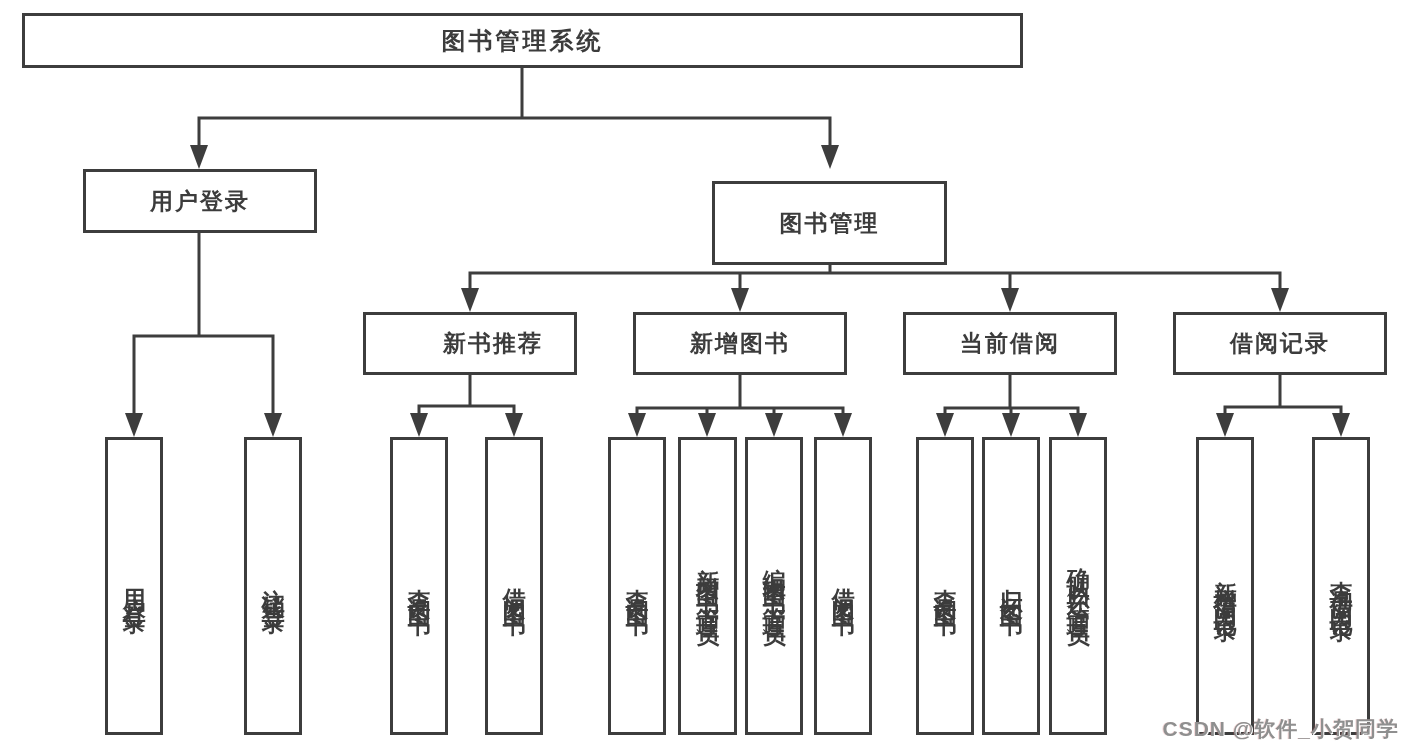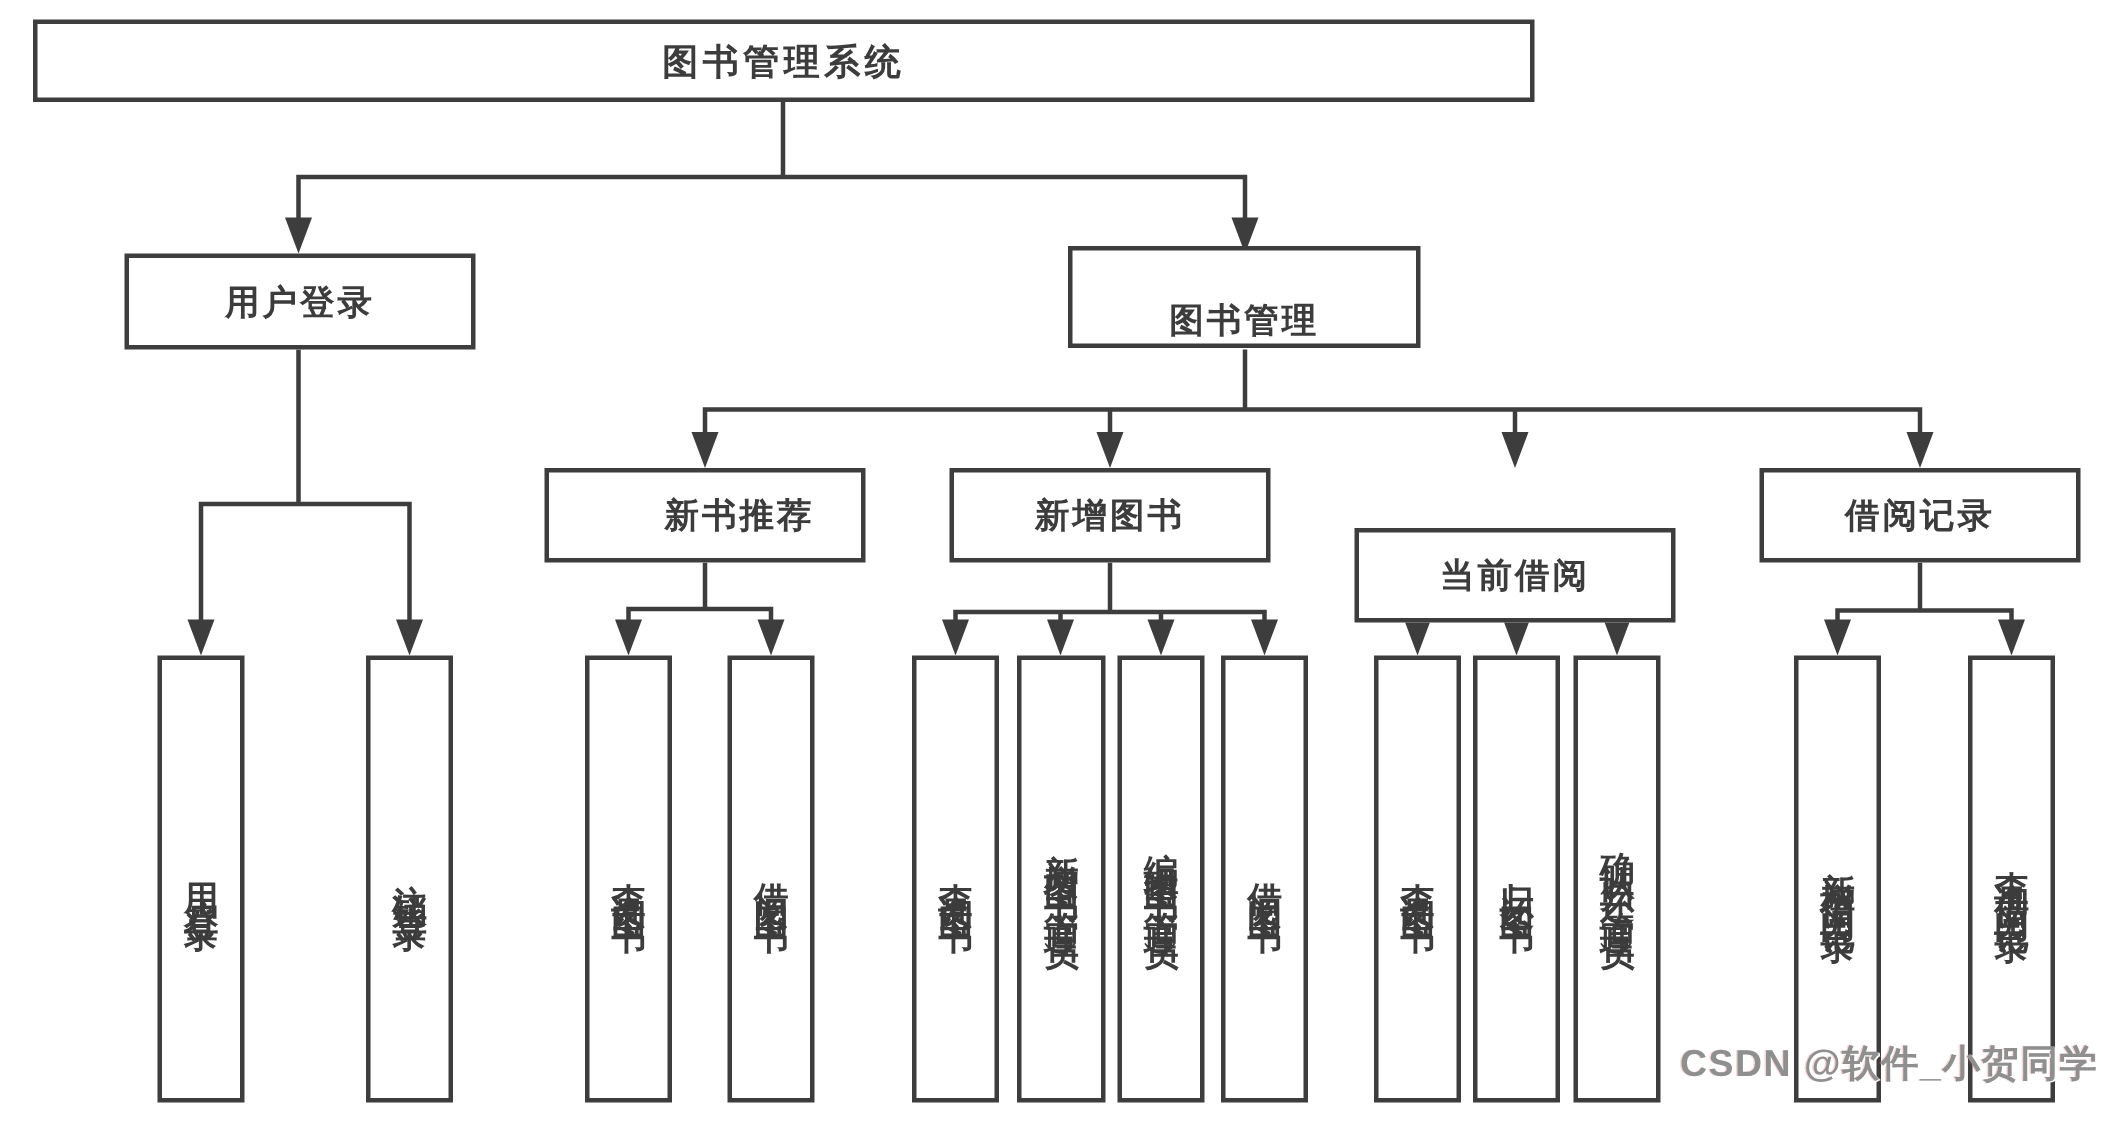--- a/index.html
+++ b/index.html
@@ -29,22 +29,22 @@
     writing-mode:vertical-rl;
     text-orientation:mixed;
     font-size:23px;
     letter-spacing:8px;
     line-height:1.1;
     white-space:nowrap;
   }
   .watermark{
     position:absolute;
     right:6px;
-    bottom:22px;
-    font-size:25px;
+    bottom:4px;
+    font-size:21px;
     letter-spacing:1px;
     color:#8f8f8f;
     text-shadow:1px 1px 0 #ffffff, -1px 0 0 rgba(214,100,100,0.25);
     z-index:5;
     white-space:nowrap;
   }
 </style>
 </head>
 <body>
 
@@ -83,31 +83,31 @@
     </g>
   </svg>
 
   <div class="node root-node" style="left:22px;top:13px;width:1001px;height:55px;">
     <span>图书管理系统</span>
   </div>
 
   <div class="node branch" style="left:83px;top:169px;width:234px;height:64px;">
     <span>用户登录</span>
   </div>
-  <div class="node branch" style="left:712px;top:164px;width:235px;height:68px;align-items:flex-end;">
+  <div class="node branch" style="left:712px;top:181px;width:235px;height:84px;">
     <span>图书管理</span>
   </div>
 
   <div class="node branch" style="left:363px;top:312px;width:214px;height:63px;padding-left:46px;">
     <span>新书推荐</span>
   </div>
   <div class="node branch" style="left:633px;top:312px;width:214px;height:63px;">
     <span>新增图书</span>
   </div>
-  <div class="node branch" style="left:903px;top:312px;width:214px;height:63px;margin-top:40px;">
+  <div class="node branch" style="left:903px;top:312px;width:214px;height:63px;">
     <span>当前借阅</span>
   </div>
   <div class="node branch" style="left:1173px;top:312px;width:214px;height:63px;">
     <span>借阅记录</span>
   </div>
 
   <div class="node leaf" style="left:105px;top:437px;width:58px;height:298px;">
     <span>用户登录</span>
   </div>
   <div class="node leaf" style="left:244px;top:437px;width:58px;height:298px;">

